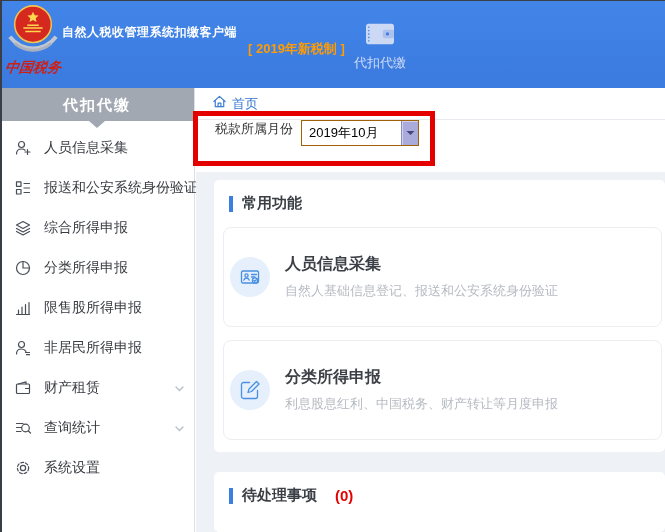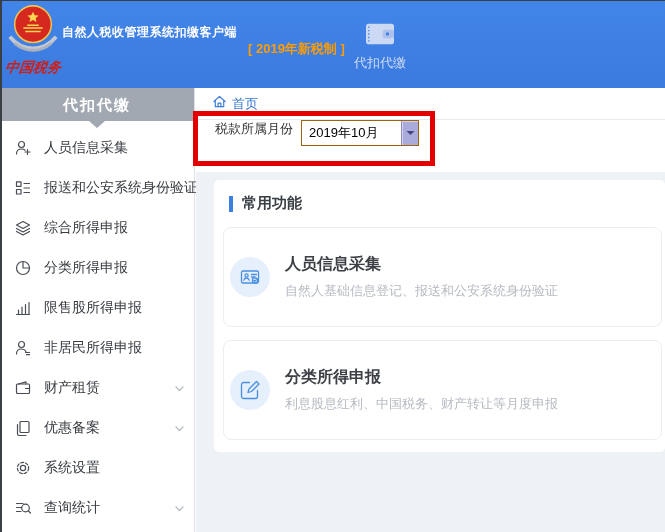--- a/index.html
+++ b/index.html
@@ -177,59 +177,45 @@
             </svg>
         </span>
         <span class="mi-label">财产租赁</span>
         <span class="mi-chev">
           <svg width="11" height="11" viewBox="0 0 11 11">
               <path d="M2 4l3.5 3.5L9 4" stroke="#b7bdc5" fill="none" stroke-width="1.3" stroke-linecap="round" stroke-linejoin="round"></path>
             </svg>
         </span>
       </div>
 
-      <div class="mi">
-        <span class="mi-ic">
-          <svg width="18" height="18" viewBox="0 0 18 18">
-              <rect x="6" y="2.5" width="9" height="11" rx="1"></rect>
-              <path d="M3.5 5.5v9.5a1.5 1.5 0 0 0 1.5 1.5h7"></path>
-            </svg>
-        </span>
-        <span class="mi-label">优惠备案</span>
-        <span class="mi-chev">
-          <svg width="11" height="11" viewBox="0 0 11 11">
-              <path d="M2 4l3.5 3.5L9 4" stroke="#b7bdc5" fill="none" stroke-width="1.3" stroke-linecap="round" stroke-linejoin="round"></path>
-            </svg>
-        </span>
-      </div>
-
-      <div class="mi">
-        <span class="mi-ic">
-          <svg width="18" height="18" viewBox="0 0 18 18">
-              <circle cx="9" cy="9" r="2.6"></circle>
-              <circle cx="9" cy="9" r="5.6" stroke-dasharray="2.8 1.9"></circle>
-            </svg>
-        </span>
-        <span class="mi-label">系统设置</span>
-      </div>
 
       <div class="mi">
         <span class="mi-ic">
           <svg width="18" height="18" viewBox="0 0 18 18">
               <path d="M2.5 4.5H9M2.5 8.5h5M2.5 12.5H7"></path>
               <circle cx="11.5" cy="9" r="3.8"></circle>
               <path d="M14.2 11.8 16.5 14"></path>
             </svg>
         </span>
         <span class="mi-label">查询统计</span>
         <span class="mi-chev">
           <svg width="11" height="11" viewBox="0 0 11 11">
               <path d="M2 4l3.5 3.5L9 4" stroke="#b7bdc5" fill="none" stroke-width="1.3" stroke-linecap="round" stroke-linejoin="round"></path>
             </svg>
         </span>
+      </div>
+
+      <div class="mi">
+        <span class="mi-ic">
+          <svg width="18" height="18" viewBox="0 0 18 18">
+              <circle cx="9" cy="9" r="2.6"></circle>
+              <circle cx="9" cy="9" r="5.6" stroke-dasharray="2.8 1.9"></circle>
+            </svg>
+        </span>
+        <span class="mi-label">系统设置</span>
       </div>
 
     </div>
   </div>
 
   <div class="main">
     <div class="breadcrumb">
       <div class="bc-link">
         <span>
           <svg width="15" height="15" viewBox="0 0 16 16" fill="none" stroke="#3f7fd6" stroke-width="1.3" stroke-linecap="round" stroke-linejoin="round">
@@ -284,16 +270,23 @@
               <path d="M9 13.5 10 10 17.5 2.5 20 5l-7.5 7.5z"></path>
             </svg>
         </span>
         <span class="card-text">
           <div class="card-title">分类所得申报</div>
           <div class="card-desc">利息股息红利、中国税务、财产转让等月度申报</div>
         </span>
       </div>
     </div>
 
+    <div class="panel panel-pending">
+      <div class="section-header">
+        <span class="section-bar"></span>
+        <span class="section-title">待处理事项</span>
+        <span class="pending-count">(0)</span>
+      </div>
+    </div>
   </div>
 
   <div class="red-box"></div>
 </div>
 
 </body></html>

